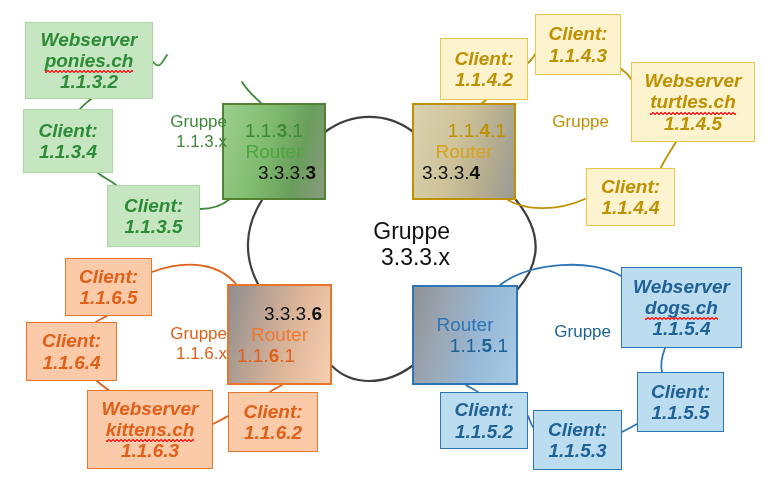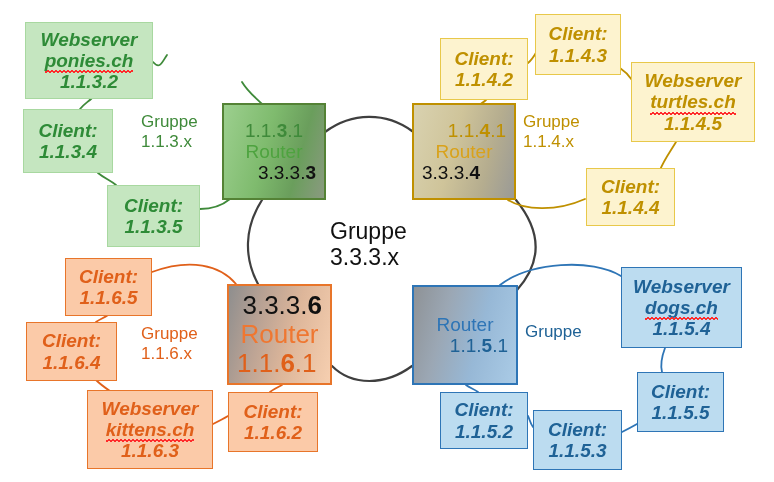--- a/index.html
+++ b/index.html
@@ -56,21 +56,21 @@
   .r4 .ip{color:#bf9000;} .r4 .rl{color:#d9a21b;}
   .r6 .ip{color:#e0601a;} .r6 .rl{color:#ef7731;}
   .r5 .ip{color:#1f6296;} .r5 .rl{color:#2e75b6;}
 
   .align-r{text-align:right;}
   .align-l{text-align:left;}
   .align-c{text-align:center;}
 
   
   .grp{
-    position:absolute;text-align:left;white-space:nowrap;
+    position:absolute;text-align:right;white-space:nowrap;
     line-height:1.15;font-style:normal;
   }
   .grp .g-top{font-weight:400;display:block;}
   .grp .g-bot{font-weight:400;display:block;}
   .grp .g-bot b{font-weight:400;}
   .grp.c3{color:#3f8a3a;}
   .grp.c4{color:#bf9000;}
   .grp.c6{color:#e0601a;}
   .grp.c5{color:#1f6296;}
   .grp.ccore{color:#111111;}
@@ -177,21 +177,20 @@
   </div>
 
   <div class="node router r4" style="left:412px;top:103px;width:104px;height:97px;font-size:19px;padding:4px 8px;">
     <span class="ln ip align-r"><span>1.1.</span><b>4</b><span>.1</span></span>
     <span class="ln rl align-c">Router</span>
     <span class="ln core align-l"><span>3.3.3.</span><b>4</b></span>
   </div>
 
   <div class="grp c4" style="left:523px;top:112px;width:86px;font-size:17px;">
     <span class="g-top">Gruppe</span>
-    <span class="g-bot"><b>1.1.4</b><span>.x</span></span>
   </div>
 
   <div class="grp ccore" style="left:330px;top:218px;width:120px;font-size:23px;">
     <span class="g-top">Gruppe</span>
     <span class="g-bot"><b>3.3.3</b><span>.x</span></span>
   </div>
 
   <div class="node host g6" style="left:65px;top:258px;width:87px;height:58px;font-size:19px;">
     <span class="ln">Client:</span>
     <span class="ln"><span>1.1.</span><b>6</b><span>.5</span></span>
@@ -206,21 +205,21 @@
     <span class="ln">Webserver</span>
     <span class="ln ul"><span class="sq">kittens.ch</span></span>
     <span class="ln"><span>1.1.</span><b>6</b><span>.3</span></span>
   </div>
 
   <div class="node host g6" style="left:228px;top:392px;width:90px;height:60px;font-size:19px;">
     <span class="ln">Client:</span>
     <span class="ln"><span>1.1.</span><b>6</b><span>.2</span></span>
   </div>
 
-  <div class="node router r6" style="left:227px;top:284px;width:105px;height:101px;font-size:26px;padding:4px 8px;">
+  <div class="node router r6" style="left:227px;top:284px;width:105px;height:101px;font-size:19px;padding:4px 8px;">
     <span class="ln core align-r"><span>3.3.3.</span><b>6</b></span>
     <span class="ln rl align-c">Router</span>
     <span class="ln ip align-l"><span>1.1.</span><b>6</b><span>.1</span></span>
   </div>
 
   <div class="grp c6" style="left:141px;top:324px;width:86px;font-size:17px;">
     <span class="g-top">Gruppe</span>
     <span class="g-bot"><b>1.1.6</b><span>.x</span></span>
   </div>
 

